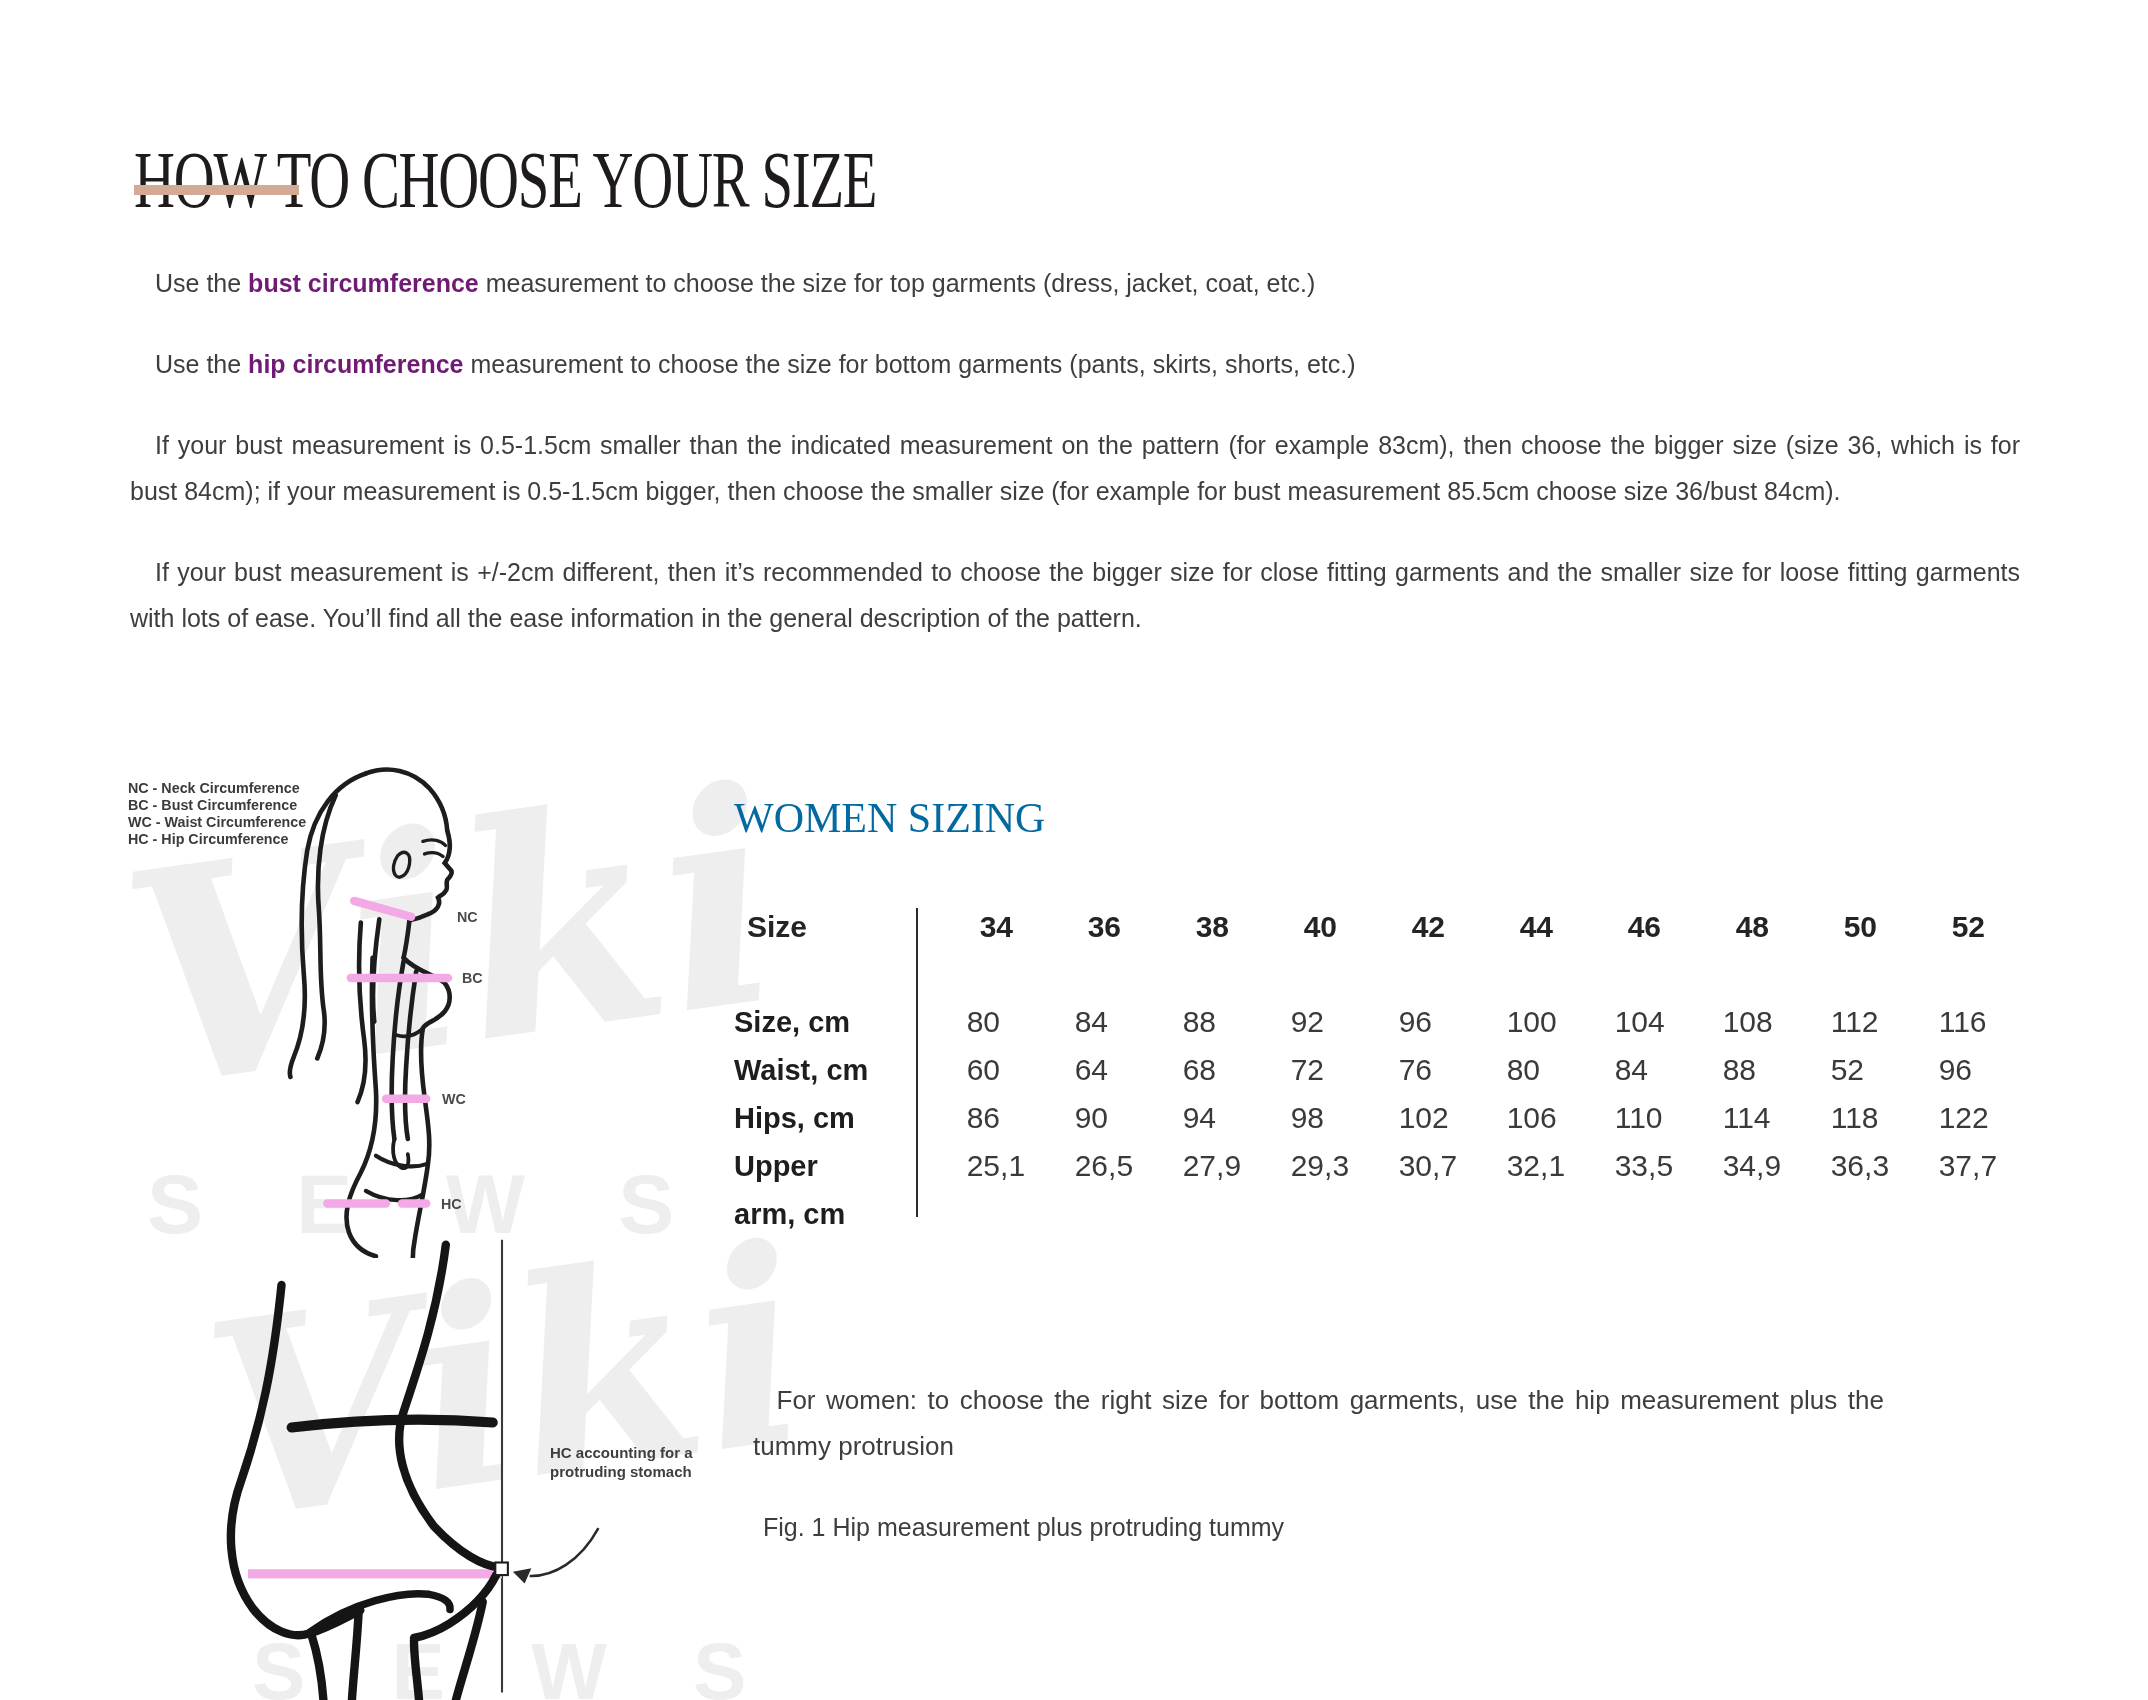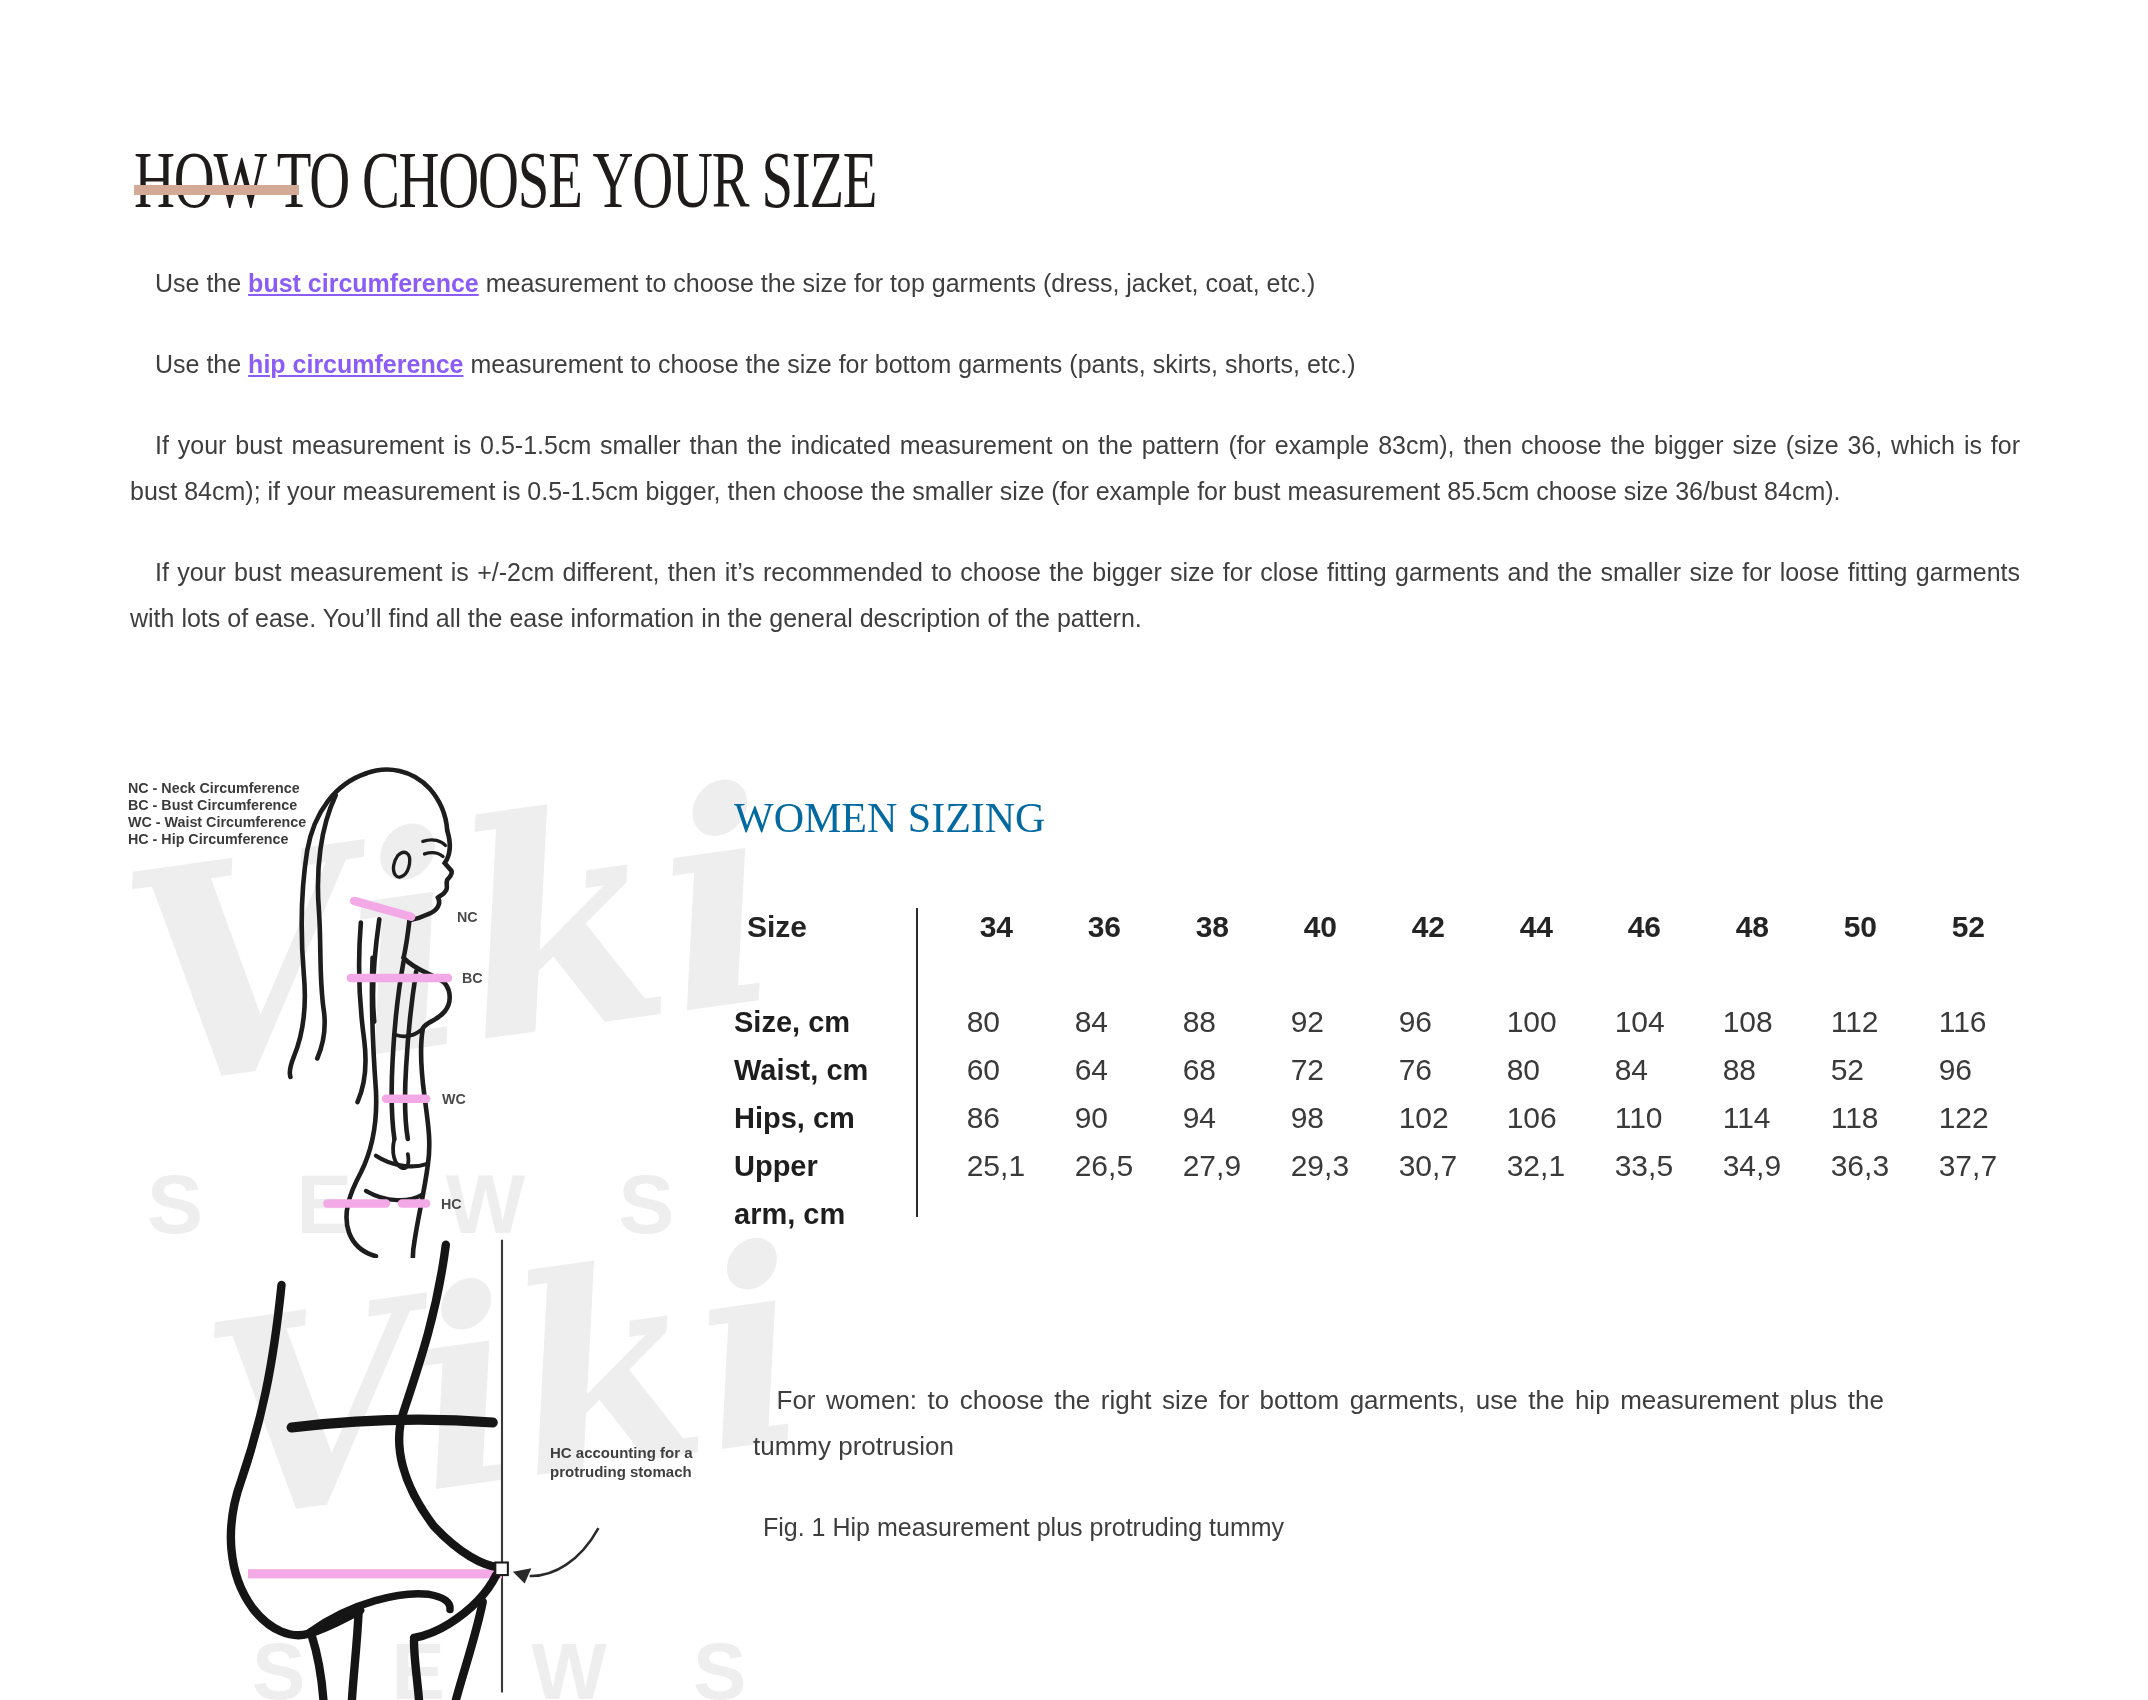--- a/index.html
+++ b/index.html
@@ -18,21 +18,21 @@
   .doc-title{position:absolute;left:134px;top:80px;z-index:2;
              font-family:"Liberation Serif",serif;font-size:81px;font-weight:500;
              color:#1f1b1a;letter-spacing:-1.7px;white-space:nowrap;
              transform:scaleX(0.70);transform-origin:0 0;}
   .accent-bar{position:absolute;left:134px;top:185px;width:165px;height:10px;z-index:2;}
   
   .intro{position:absolute;left:130px;top:260px;width:1890px;z-index:2;
          font-size:25px;line-height:46px;}
   .intro p{margin:0 0 35px 0;text-indent:25px;}
   .intro p.justify{text-align:justify;}
-  .intro b{font-weight:700;color:#8b5cf6;text-decoration:underline;}
+  .intro b{font-weight:700;color:#701a75;}
   
   .right-col{position:absolute;left:734px;top:759px;width:1309px;height:839px;z-index:2;}
   .ws-heading{position:absolute;left:0;top:0;font-family:"Liberation Serif",serif;
               font-size:42px;font-weight:500;color:#0369a1;white-space:nowrap;}
   .ws-subtitle{position:absolute;left:0;top:65px;font-size:26px;}
   .sizing-table{position:absolute;left:0;top:144px;display:grid;
                 grid-template-columns:210px repeat(10,108px);align-items:start;}
   .sizing-table .th{font-weight:700;font-size:30px;color:#242424;line-height:48px;
                     padding-bottom:47px;margin-left:13px;}
   .sizing-table .th.size-cell{padding-left:22.7px;}

